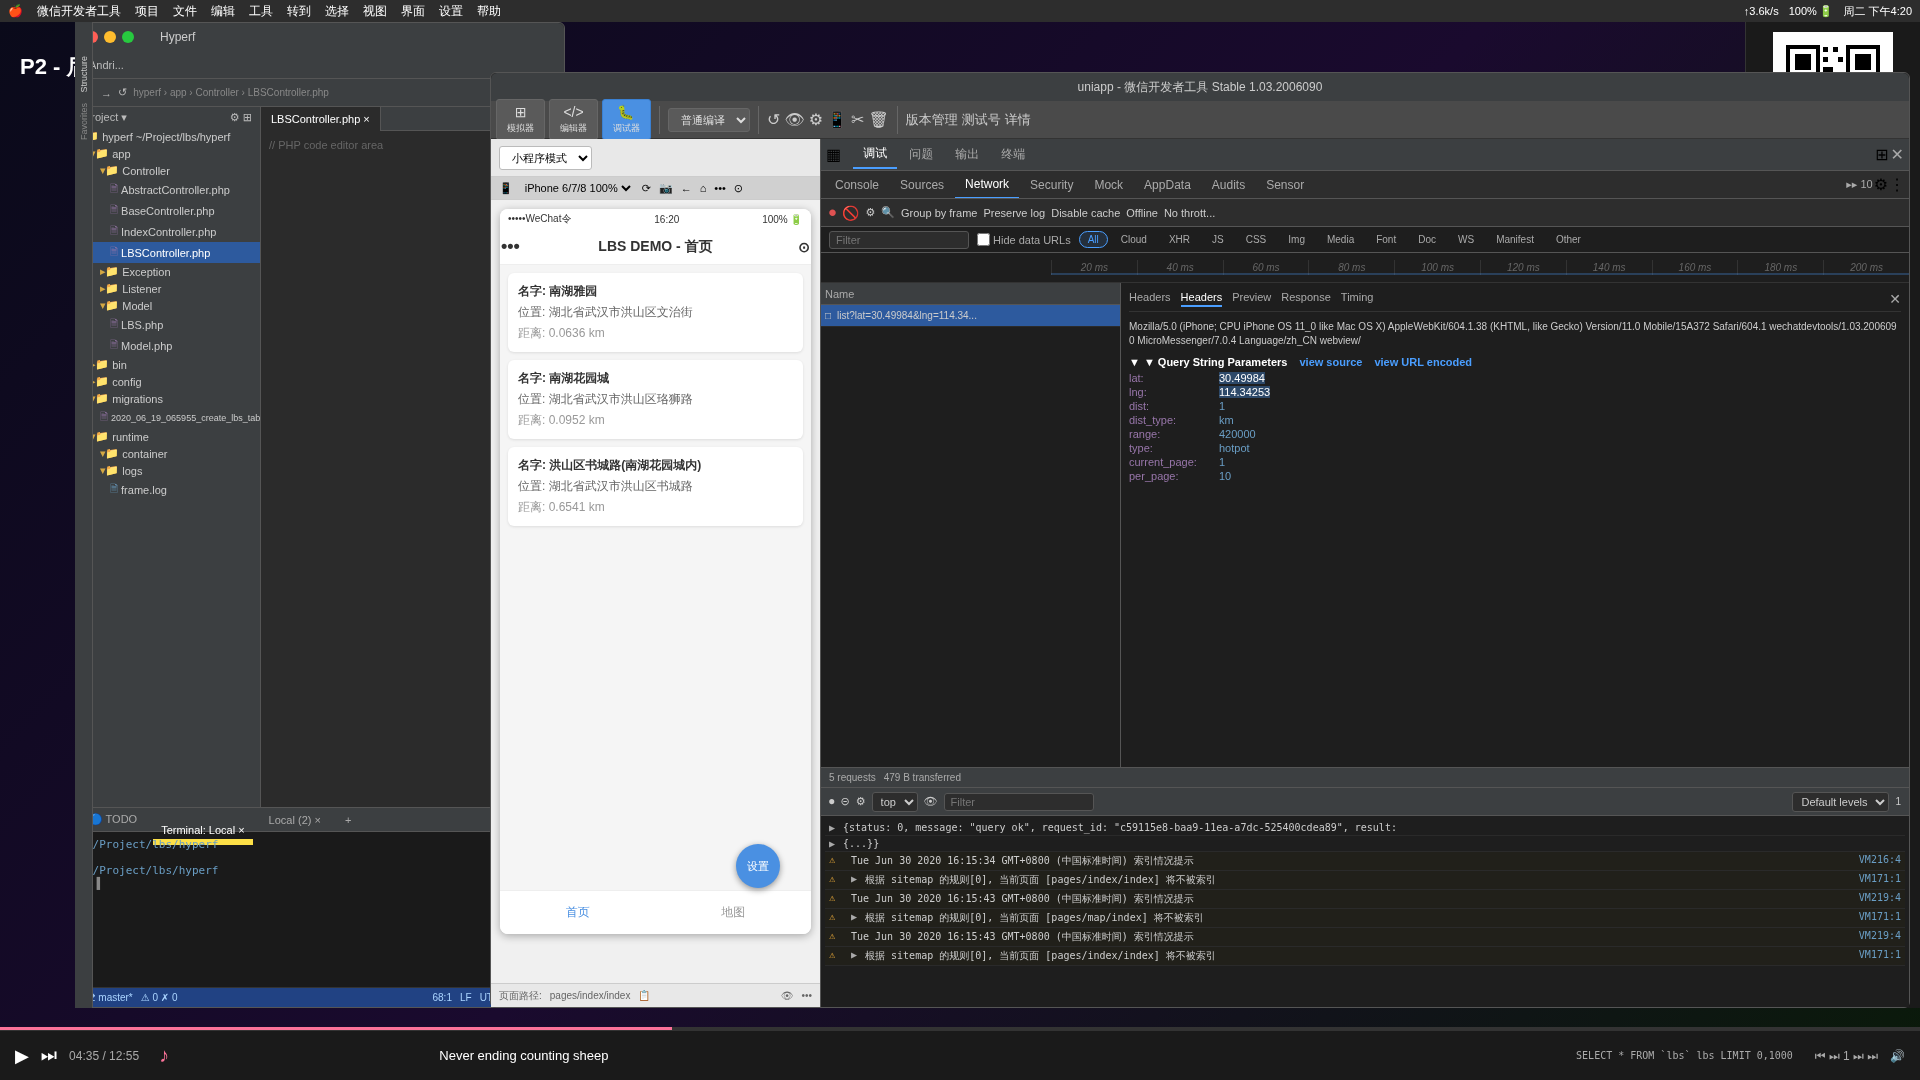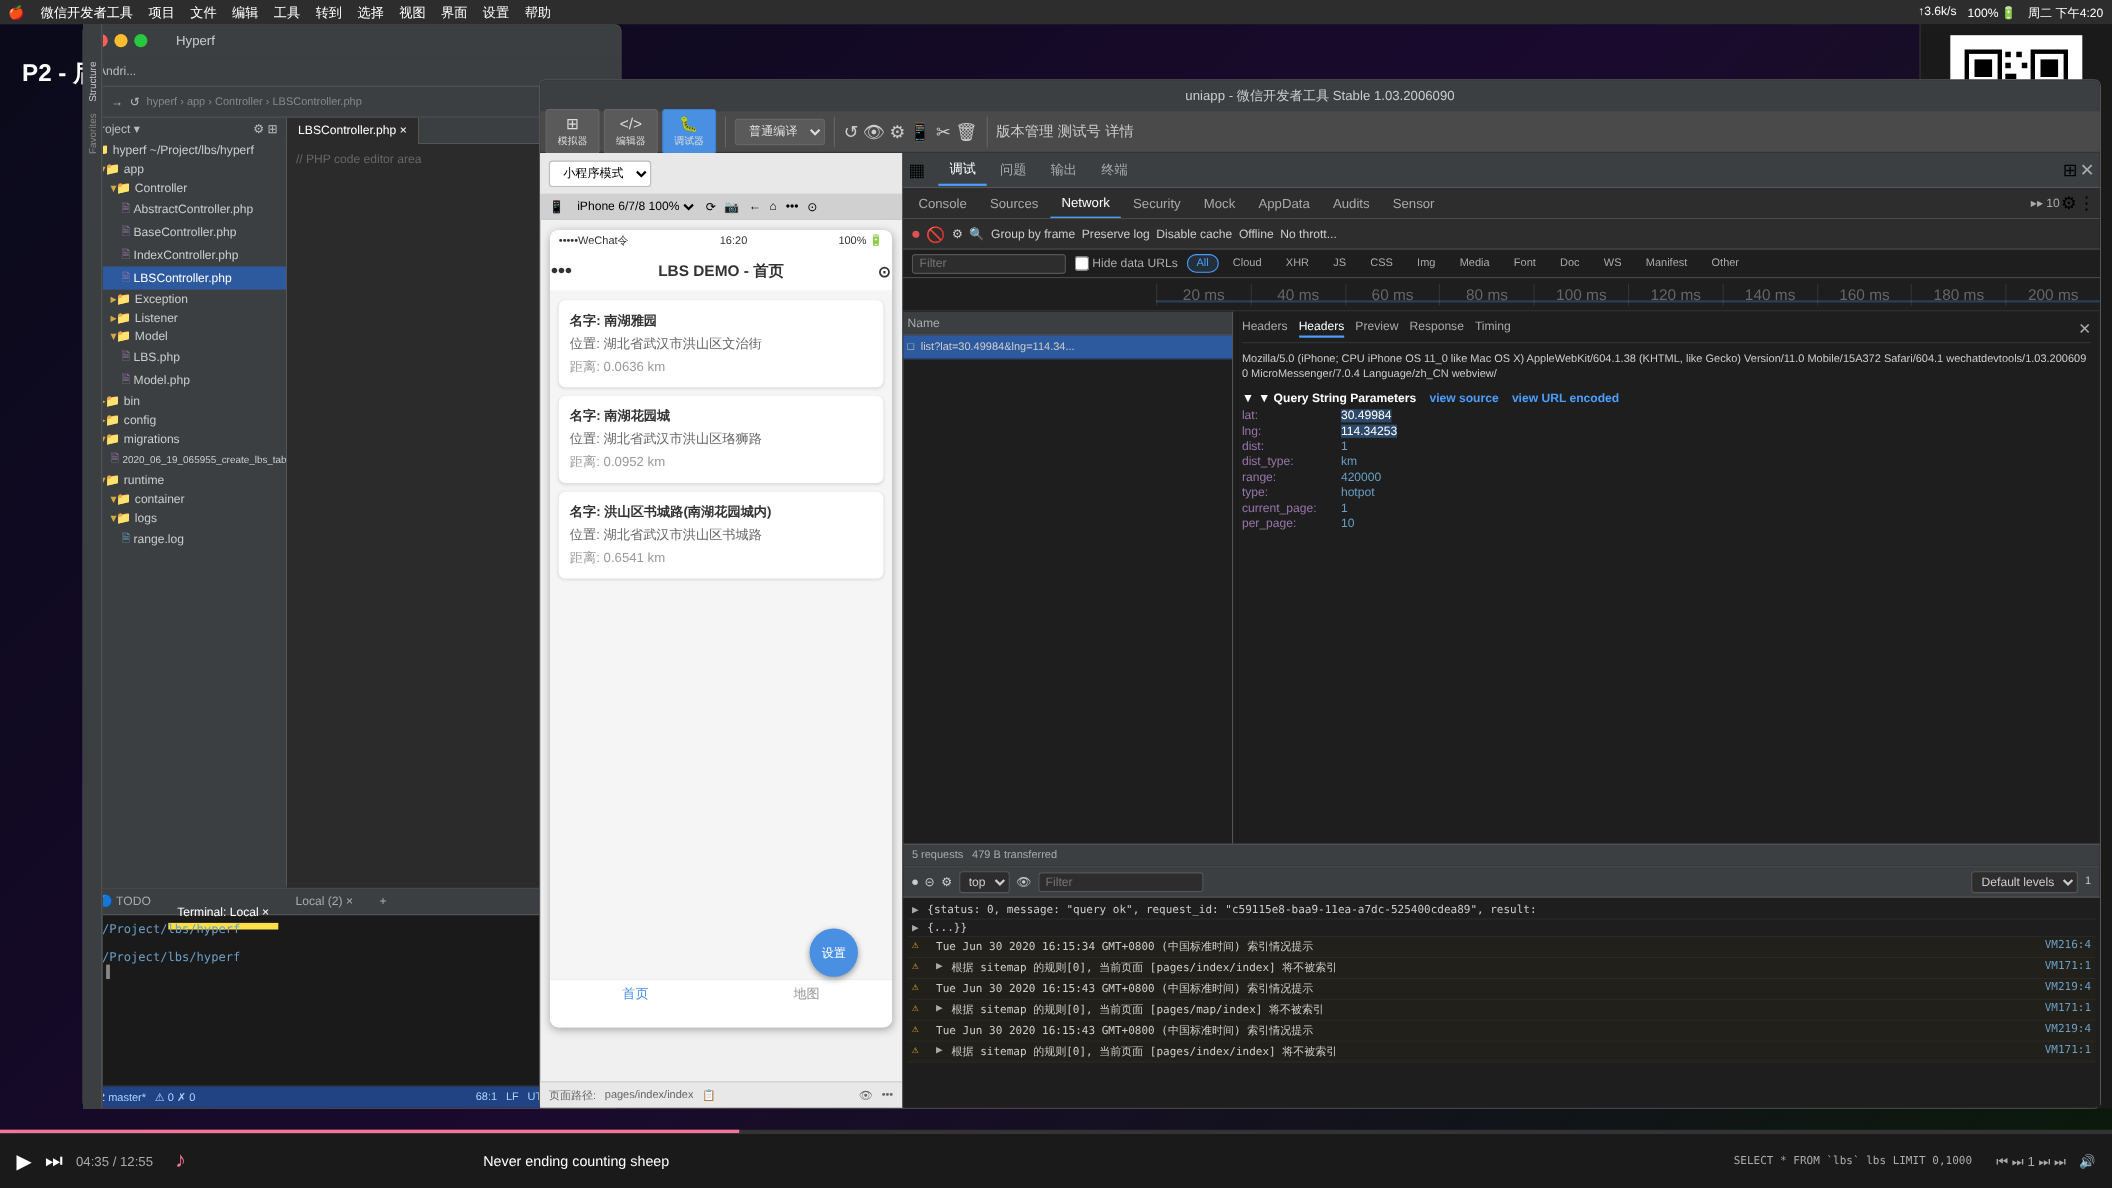--- a/index.html
+++ b/index.html
@@ -132,21 +132,21 @@
     .phone-content { flex: 1; overflow-y: auto; background: #f5f5f5; }
     .location-card {
       background: #fff; margin: 8px; border-radius: 6px; padding: 10px;
       box-shadow: 0 1px 3px rgba(0,0,0,0.1); font-size: 12px;
     }
     .location-name { color: #333; font-weight: bold; margin-bottom: 4px; }
     .location-addr { color: #666; margin-bottom: 4px; }
     .location-dist { color: #999; }
     .phone-tabbar {
       height: 44px; background: #fff; border-top: 1px solid #eee;
-      display: flex; align-items: flex-start;
+      display: flex; align-items: center;
     }
     .phone-tab { flex: 1; text-align: center; font-size: 12px; color: #4a90e2; padding: 4px; }
     .phone-tab.inactive { color: #999; }
     .phone-bottom-bar {
       height: 24px; background: #e8e8e8; border-top: 1px solid #ccc;
       display: flex; align-items: center; padding: 0 8px; font-size: 10px; color: #666; gap: 8px; margin-top: 40px;
     }
 
     
     .devtools-right { flex: 1; display: flex; flex-direction: column; overflow: hidden; }
@@ -166,21 +166,21 @@
     }
     .filter-input { background: #2d2d2d; border: 1px solid #555; color: #ccc; font-size: 11px; padding: 2px 6px; border-radius: 3px; width: 140px; }
     .filter-types { display: flex; gap: 4px; }
     .ft-btn { padding: 2px 8px; font-size: 10px; color: #aaa; border: 1px solid transparent; border-radius: 10px; cursor: pointer; }
     .ft-btn.active { background: #4a9eff22; border-color: #4a9eff; color: #4a9eff; }
     .network-timeline {
       height: 30px; background: #1e1e1e; border-bottom: 1px solid #333;
       position: relative; display: flex; align-items: center; flex-shrink: 0;
     }
     .timeline-labels { display: flex; width: 100%; padding: 0 0 0 230px; }
-    .tl-label { flex: 1; font-size: 14px; color: #666; text-align: center; border-left: 1px solid #333; padding: 2px; }
+    .tl-label { flex: 1; font-size: 10px; color: #666; text-align: center; border-left: 1px solid #333; padding: 2px; font-style: italic; }
     .tl-selected-bar { position: absolute; left: 230px; right: 0; top: 20px; height: 2px; background: #4a9eff44; }
 
     
     .network-main { flex: 1; display: flex; overflow: hidden; }
     .network-list { width: 300px; border-right: 1px solid #555; overflow-y: auto; flex-shrink: 0; }
     .network-row {
       height: 22px; display: flex; align-items: center; font-size: 11px;
       color: #ccc; border-bottom: 1px solid #2a2a2a; cursor: pointer; padding: 0 4px;
     }
     .network-row.selected { background: #2d5a9e; }
@@ -393,21 +393,21 @@
       <div class="tree-item">
           <span class="indent2 folder-icon">▾📁</span>
           <span>container</span>
         </div>
       <div class="tree-item">
           <span class="indent2 folder-icon">▾📁</span>
           <span>logs</span>
         </div>
       <div class="tree-item">
           <span class="indent3 file-icon">🗎</span>
-          <span>range.log</span>
+          <span>frame.log</span>
         </div>
     </div>
     <div class="ide-editor">
       <div class="ide-editor-tabs">
         <div class="editor-tab active">LBSController.php ×</div>
       </div>
       <div style="flex:1; background:#2b2b2b; padding:8px; font-size:11px; color:#aaa; font-family:Liberation Sans, sans-serif;">
         <span style="color:#666;">// PHP code editor area</span>
       </div>
     </div>

